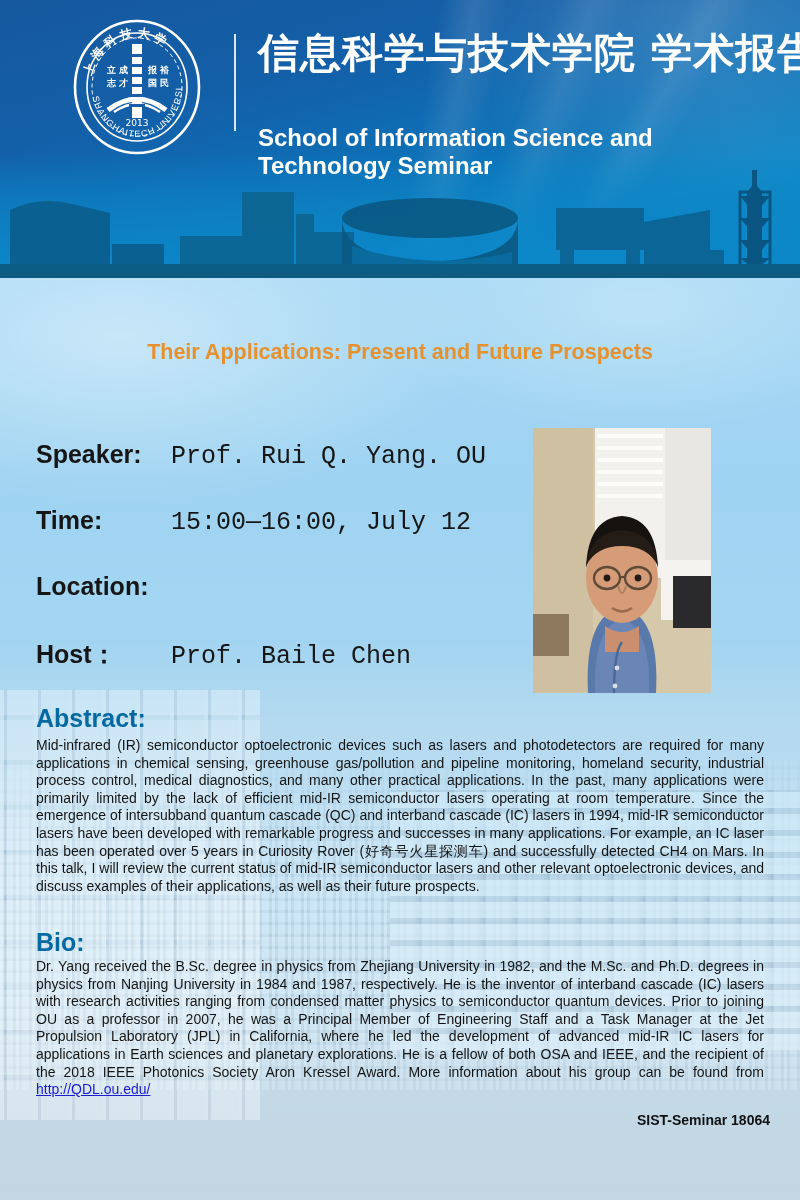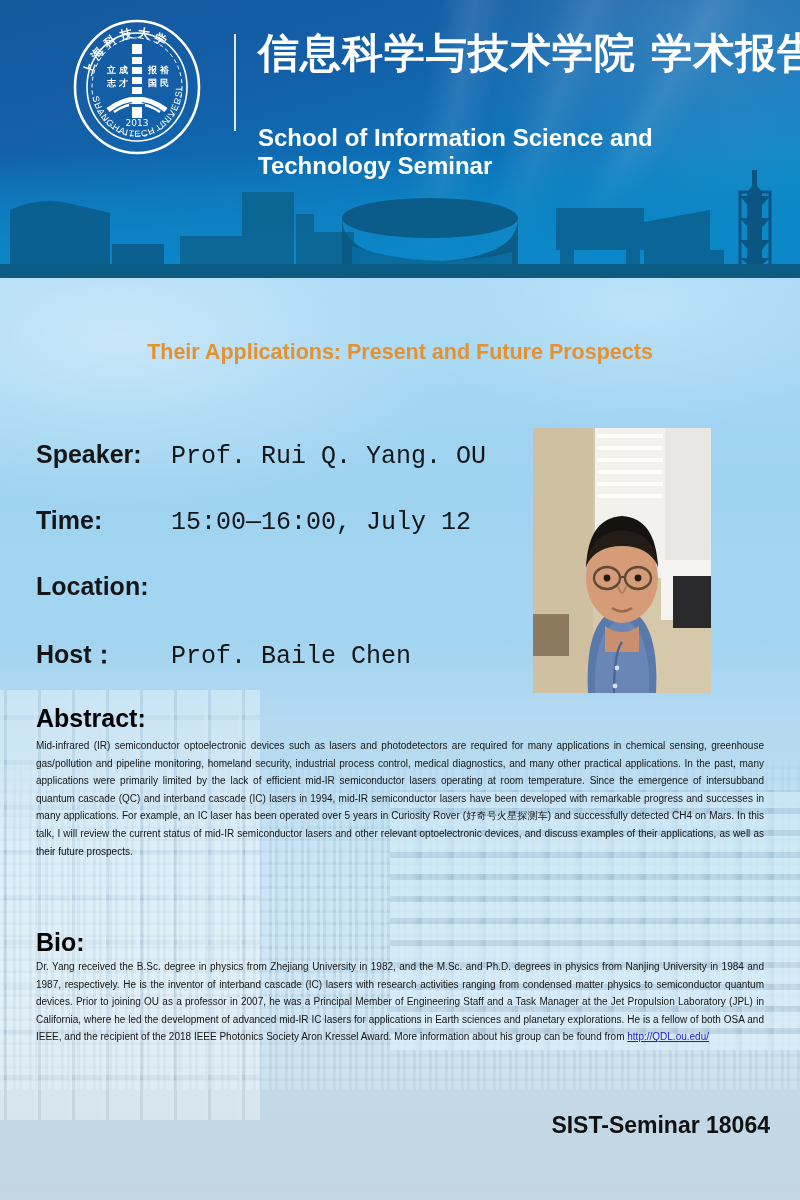--- a/index.html
+++ b/index.html
@@ -84,31 +84,31 @@
   .info-label{font-size:25px;font-weight:bold;color:#161616;width:135px;flex:0 0 135px;
     font-family:"Liberation Sans",sans-serif;}
   .info-value{font-size:25px;color:#161616;font-family:Liberation Mono, monospace;}
 
   
   .photo{position:absolute;left:533px;top:428px;width:178px;height:265px;overflow:hidden;
     background:#cfc3a8;}
   .photo svg{display:block;}
 
   
-  .sec-head{position:absolute;left:36px;font-size:25px;font-weight:bold;color:#000000;
-    font-family:"Liberation Sans",sans-serif;}
-  .sec-body{position:absolute;left:36px;width:728px;font-size:10px;line-height:17.6px;
+  .sec-head{position:absolute;left:36px;font-size:25px;font-weight:bold;color:#0369a1;
+    font-family:"Liberation Sans",sans-serif;}
+  .sec-body{position:absolute;left:36px;width:728px;font-size:14px;line-height:17.6px;
     color:#141414;text-align:justify;text-justify:inter-word;
     font-family:"Liberation Sans",sans-serif;}
   #abstract-head{top:704px;}
   #abstract-body{top:737px;}
   #bio-head{top:928px;}
   #bio-body{top:958px;}
   .bio-link{color:#1b1bd0;}
-  .seminar-no{position:absolute;right:30px;top:1112px;font-size:23px;font-weight:bold;color:#111;
+  .seminar-no{position:absolute;right:30px;top:1112px;font-size:14px;font-weight:bold;color:#111;
     font-family:"Liberation Sans",sans-serif;}
 </style>
 </head>
 <body>
 
 <div class="poster">
 
   <div class="body-bg"></div>
   <div class="sky-wash"></div>
   <div class="bldg-photo"></div>

